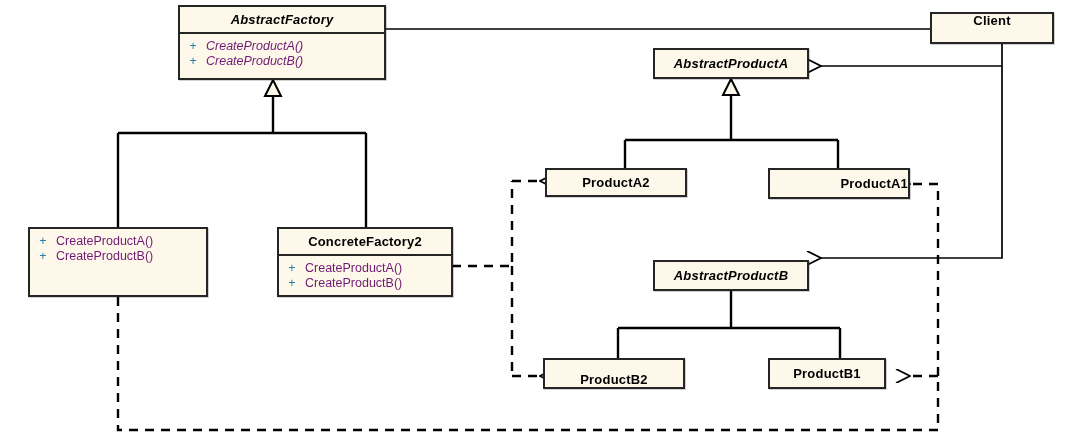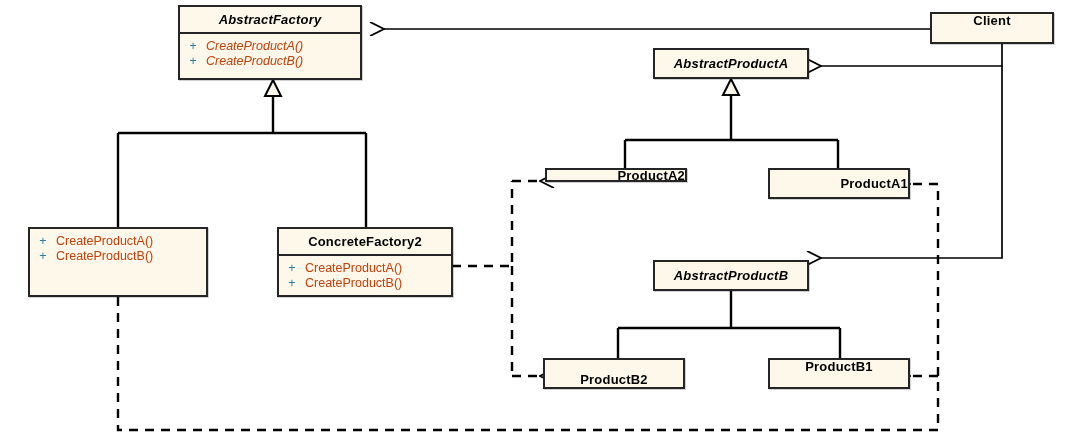--- a/index.html
+++ b/index.html
@@ -57,21 +57,21 @@
     white-space: nowrap;
   }
   .op-vis {
     color: #2a7fa8;
     width: 26px;
     text-align: center;
     flex: 0 0 26px;
     font-weight: normal;
   }
   .op-name {
-    color: #c2410c;
+    color: #701a75;
   }
   .uml-class.abstract .op-name,
   .uml-class.abstract .op-vis {
     font-style: italic;
   }
 </style>
 </head>
 <body>
 
 <div id="diagram-root">
@@ -130,21 +130,21 @@
     </g>
 
     <g>
       <polyline points="118,297 118,430 938,430 938,376" fill="none" stroke="#000000" stroke-width="2.4" stroke-dasharray="9,7"></polyline>
       <line x1="938" y1="376" x2="910" y2="376" stroke="#000000" stroke-width="2.4" stroke-dasharray="9,7" marker-end="url(#open-arrow-dash)"></line>
       <polyline points="938,376 938,184" fill="none" stroke="#000000" stroke-width="2.4" stroke-dasharray="9,7"></polyline>
       <line x1="938" y1="184" x2="910" y2="184" stroke="#000000" stroke-width="2.4" stroke-dasharray="9,7" marker-end="url(#open-arrow-dash)"></line>
     </g>
   </svg>
 
-  <div class="uml-class abstract has-ops" style="left:178px; top:5px; width:184px; height:75px;">
+  <div class="uml-class abstract has-ops" style="left:178px; top:5px; width:208px; height:75px;">
     <div class="uml-name">AbstractFactory</div>
     <div class="uml-ops">
       <div class="uml-op">
         <span class="op-vis">+</span>
         <span class="op-name">CreateProductA()</span>
       </div>
       <div class="uml-op">
         <span class="op-vis">+</span>
         <span class="op-name">CreateProductB()</span>
       </div>
@@ -179,33 +179,33 @@
   </div>
 
   <div class="uml-class" style="left:930px; top:12px; width:124px; height:32px; display:flex; align-items:flex-start; justify-content:center;">
     <div class="uml-name" style="padding:0;">Client</div>
   </div>
 
   <div class="uml-class abstract" style="left:653px; top:48px; width:156px; height:31px; display:flex; align-items:center; justify-content:center;">
     <div class="uml-name" style="padding:0;">AbstractProductA</div>
   </div>
 
-  <div class="uml-class" style="left:545px; top:168px; width:142px; height:14px; display:flex; align-items:center; justify-content:flex-end;">
+  <div class="uml-class" style="left:545px; top:168px; width:142px; height:29px; display:flex; align-items:center; justify-content:center;">
     <div class="uml-name" style="padding:0;">ProductA2</div>
   </div>
 
   <div class="uml-class" style="left:768px; top:168px; width:142px; height:31px; display:flex; align-items:center; justify-content:flex-end;">
     <div class="uml-name" style="padding:0;">ProductA1</div>
   </div>
 
   <div class="uml-class abstract" style="left:653px; top:260px; width:156px; height:31px; display:flex; align-items:center; justify-content:center;">
     <div class="uml-name" style="padding:0;">AbstractProductB</div>
   </div>
 
   <div class="uml-class" style="left:543px; top:358px; width:142px; height:31px; display:flex; align-items:center; justify-content:center;">
     <div class="uml-name" style="padding:0;margin-top:12px;">ProductB2</div>
   </div>
 
-  <div class="uml-class" style="left:768px; top:358px; width:142px; height:31px; display:flex; justify-content:center;">
+  <div class="uml-class" style="left:768px; top:358px; width:118px; height:31px; display:flex; align-items:center; justify-content:center;">
     <div class="uml-name" style="padding:0;">ProductB1</div>
   </div>
 
 </div>
 
 </body></html>

